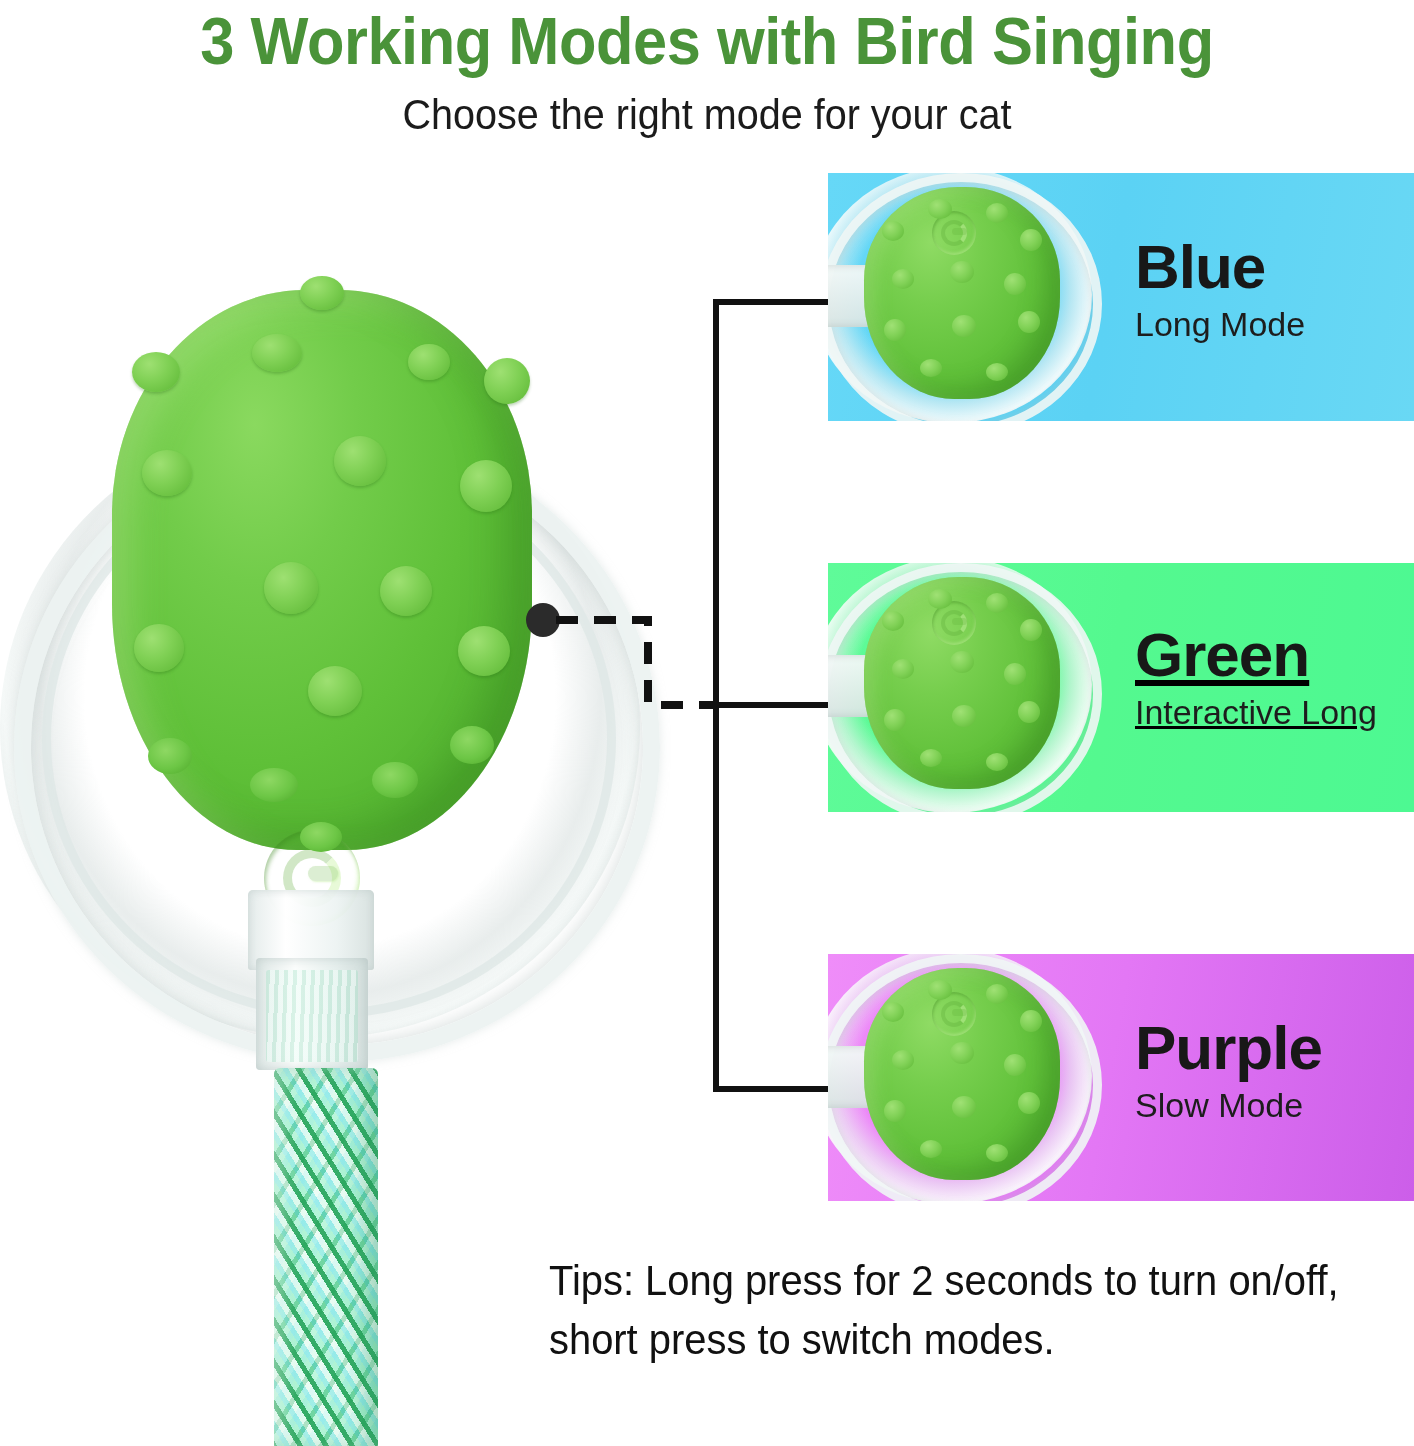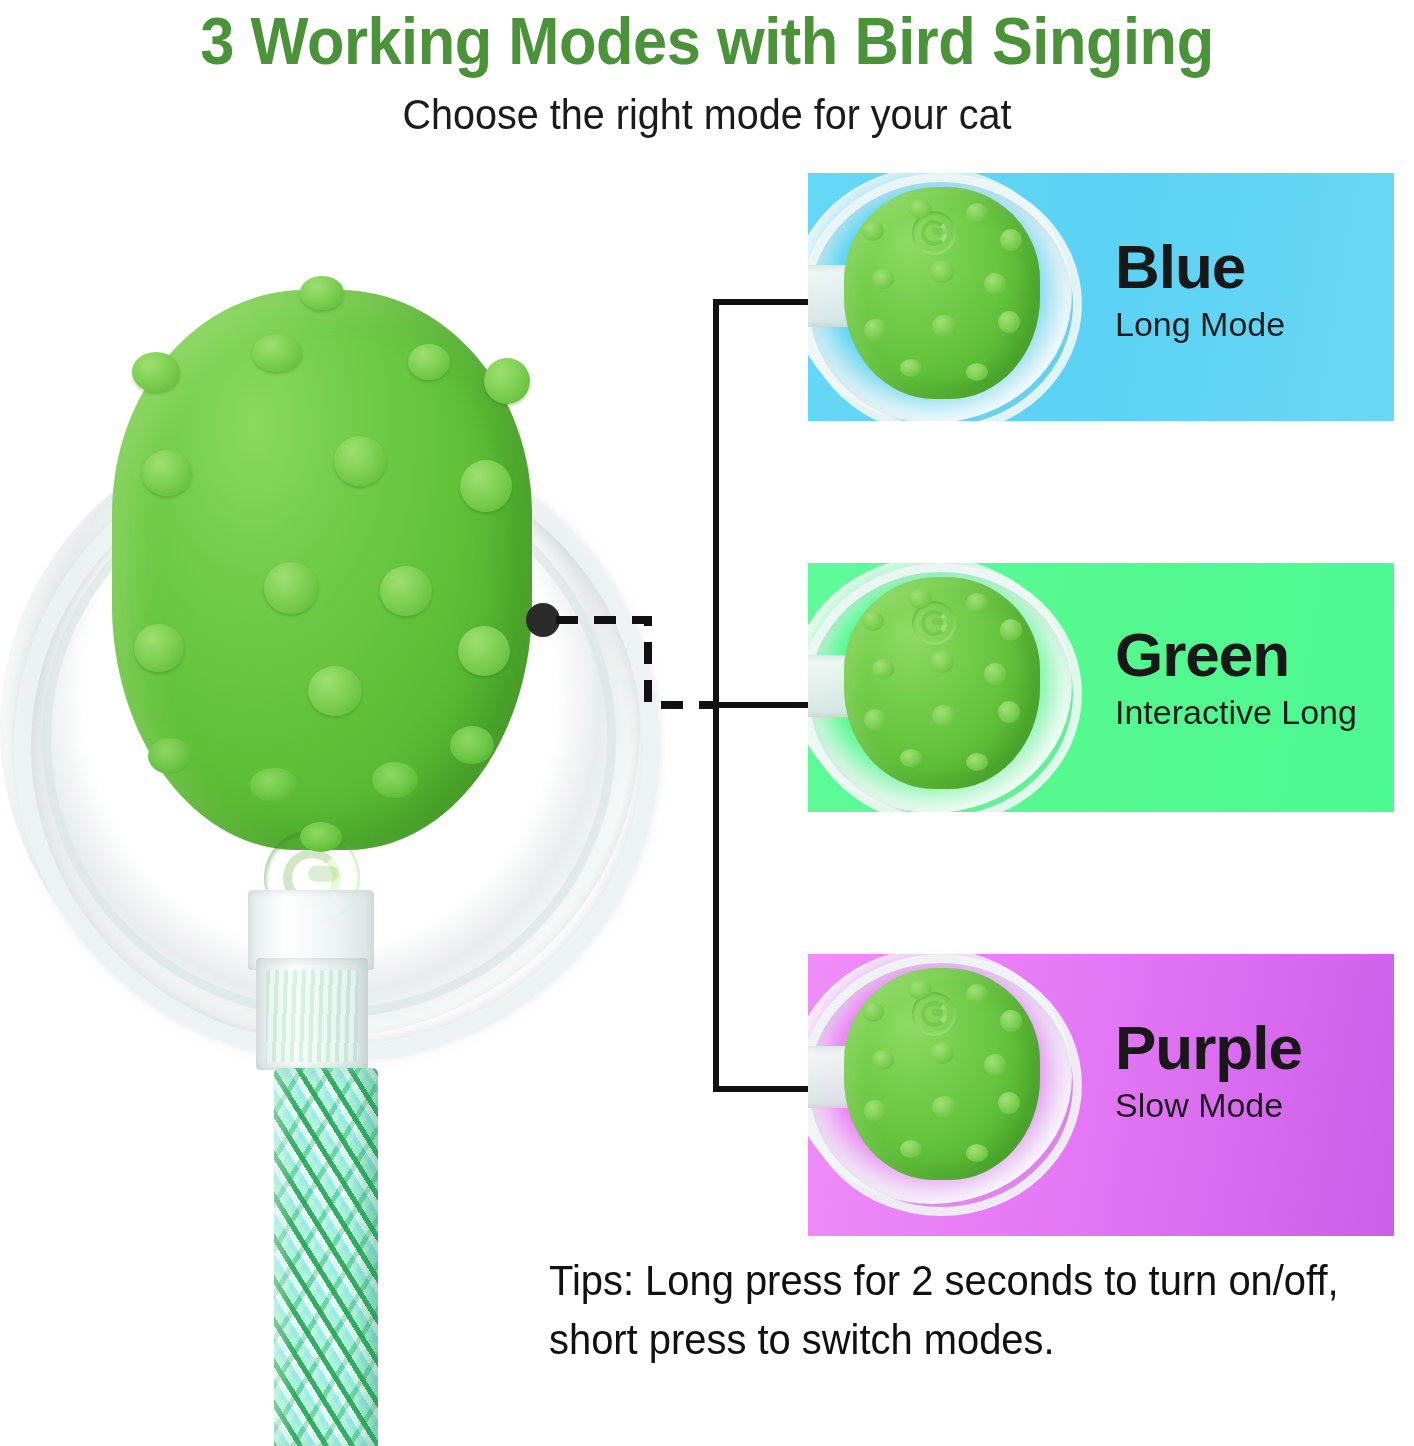--- a/index.html
+++ b/index.html
@@ -87,26 +87,26 @@
           linear-gradient(90deg,#9ee8c6,#ddfbee 40%,#b6eed6 75%,#86d9b4);
         border-radius:6px;
         box-shadow:inset -12px 0 20px rgba(40,140,90,.30),
                    inset 10px 0 16px rgba(255,255,255,.42);}
 
   
   #callout{position:absolute;left:0;top:0;width:1414px;height:1446px;
            pointer-events:none;}
 
   
-  .panel{position:absolute;left:808px;width:586px;overflow:hidden;}
+  .panel{position:absolute;left:828px;width:586px;overflow:hidden;}
   #panel-blue{top:173px;height:248px;
        background:linear-gradient(100deg,#66d8f7 0%,#5bd2f4 40%,#69d8f4 100%);}
   #panel-green{top:563px;height:249px;
        background:linear-gradient(100deg,#5ffb99 0%,#54f98f 48%,#4df992 100%);}
-  #panel-purple{top:954px;height:282px;
+  #panel-purple{top:954px;height:247px;
        background:linear-gradient(100deg,#ef8df9 0%,#e377f5 52%,#cc5ee9 100%);}
 
   .p-photo{position:absolute;left:-18px;top:-16px;width:330px;height:280px;}
   .p-wheel{position:absolute;left:2px;top:10px;width:280px;height:256px;
       border-radius:50%;
       background:radial-gradient(ellipse at 50% 48%, rgba(255,255,255,0) 48%,
                  rgba(236,243,242,0.62) 60%, rgba(252,254,253,0.92) 70%,
                  rgba(206,218,216,0.6) 82%, rgba(255,255,255,0) 94%);}
   .p-rim{position:absolute;left:10px;top:16px;width:264px;height:244px;
       border-radius:50%;border:9px solid rgba(240,246,245,.9);
@@ -130,21 +130,21 @@
       border:4px solid rgba(92,170,54,.3);
       border-right-color:rgba(200,242,162,.45);}
   .p-emb::after{content:"";position:absolute;left:20px;top:17px;width:15px;height:7px;
       border-radius:4px;background:rgba(96,176,56,.25);}
 
   .p-text{position:absolute;left:307px;top:0;}
   .p-name{font-size:62px;font-weight:bold;color:#181818;line-height:72px;
           letter-spacing:-1px;}
   .p-sub{font-size:34px;color:#1d1d1d;line-height:42px;}
   #panel-blue .p-text{top:58px;}
-  #panel-green .p-text{top:56px;}
+  #panel-green .p-text{top:56px;text-decoration:underline;}
   #panel-purple .p-text{top:58px;}
 
   
   #tips{position:absolute;left:549px;top:1251px;width:850px;
         font-size:42px;color:#111;line-height:59px;
         transform:scaleX(0.95);transform-origin:0 0;}
 </style>
 </head>
 <body>
 

